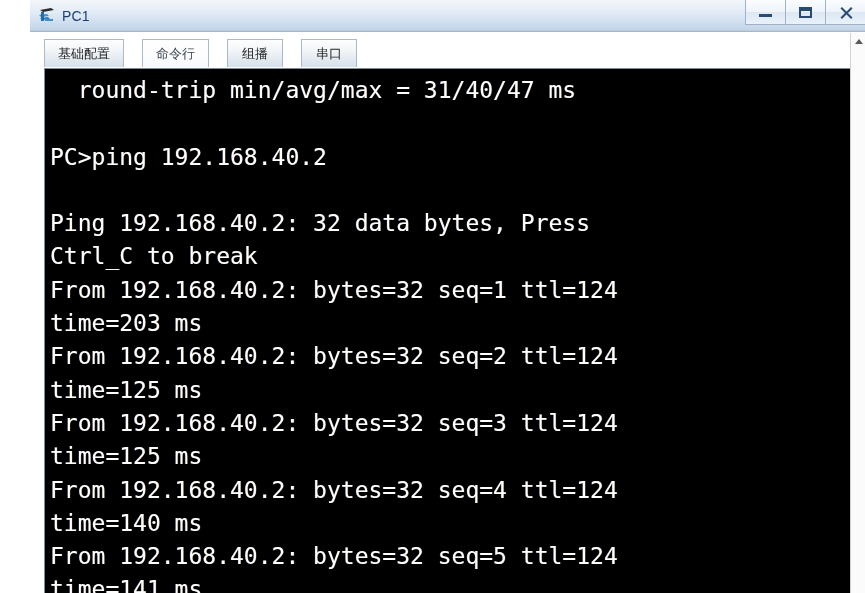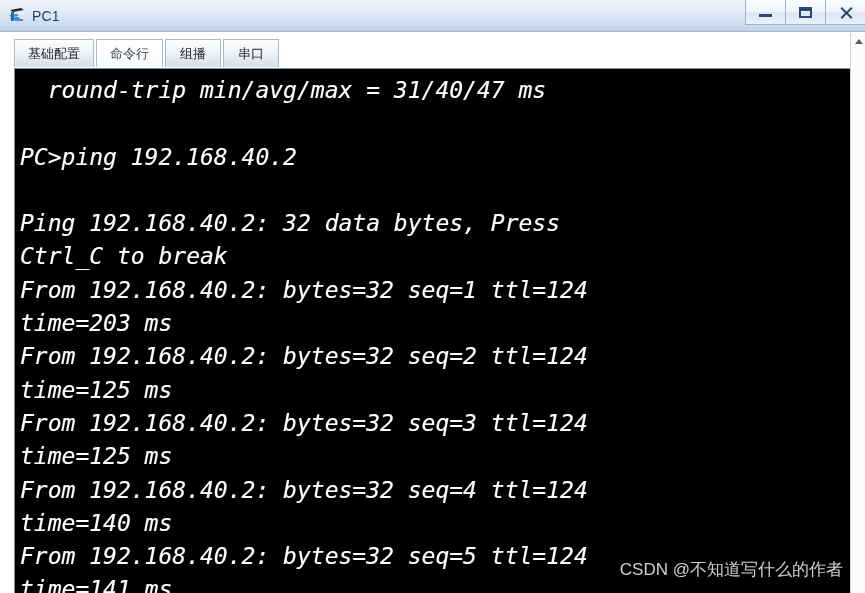--- a/index.html
+++ b/index.html
@@ -14,20 +14,21 @@
     font-family: "Liberation Sans", sans-serif;
   }
 
   #window {
     position: relative;
     width: 865px;
     height: 593px;
     background: #ffffff;
     box-sizing: border-box;
     overflow: hidden;
+    padding-left: 30px;
   }
 
   
   #titlebar {
     position: relative;
     height: 32px;
     background: linear-gradient(to bottom,
                 #f2f6fb 0%,
                 #e3ecf6 38%,
                 #cfdeee 74%,
@@ -105,20 +106,21 @@
   
   #tabstrip {
     position: relative;
     height: 36px;
     background: #ffffff;
     display: flex;
     align-items: flex-end;
     padding-left: 14px;
     box-sizing: border-box;
     border-bottom: 1px solid #ffffff;
+    gap: 16px;
   }
   .tab {
     height: 28px;
     min-width: 56px;
     margin-right: 2px;
     padding: 0 13px;
     display: flex;
     align-items: center;
     justify-content: center;
     font-size: 13px;
@@ -160,21 +162,20 @@
     line-height: 33.3px;
     padding: 5px 0 0 5px;
     box-sizing: border-box;
     overflow: hidden;
     white-space: pre;
   }
   .cline {
     height: 33.3px;
     white-space: pre;
     text-shadow: 0.5px 0 0 rgba(255,180,90,0.30), -0.5px 0 0 rgba(120,170,255,0.28);
-    font-style: italic;
   }
 
   
   #scrollbar {
     position: absolute;
     right: 0;
     top: 33px;
     width: 15px;
     height: 560px;
     background: #fbfbfb;
@@ -254,15 +255,14 @@
   <div id="console-wrap">
     <div id="console"><div class="cline">  round-trip min/avg/max = 31/40/47 ms</div><div class="cline"></div><div class="cline">PC&gt;ping 192.168.40.2</div><div class="cline"></div><div class="cline">Ping 192.168.40.2: 32 data bytes, Press</div><div class="cline">Ctrl_C to break</div><div class="cline">From 192.168.40.2: bytes=32 seq=1 ttl=124</div><div class="cline">time=203 ms</div><div class="cline">From 192.168.40.2: bytes=32 seq=2 ttl=124</div><div class="cline">time=125 ms</div><div class="cline">From 192.168.40.2: bytes=32 seq=3 ttl=124</div><div class="cline">time=125 ms</div><div class="cline">From 192.168.40.2: bytes=32 seq=4 ttl=124</div><div class="cline">time=140 ms</div><div class="cline">From 192.168.40.2: bytes=32 seq=5 ttl=124</div><div class="cline">time=141 ms</div></div>
   </div>
 
   <div id="scrollbar">
     <div id="sb-up">
       <span class="sb-arrow"></span>
     </div>
   </div>
 
-  <div id="watermark">CSDN @不知道写什么的作者</div>
 
 </div>
 
 </body></html>

